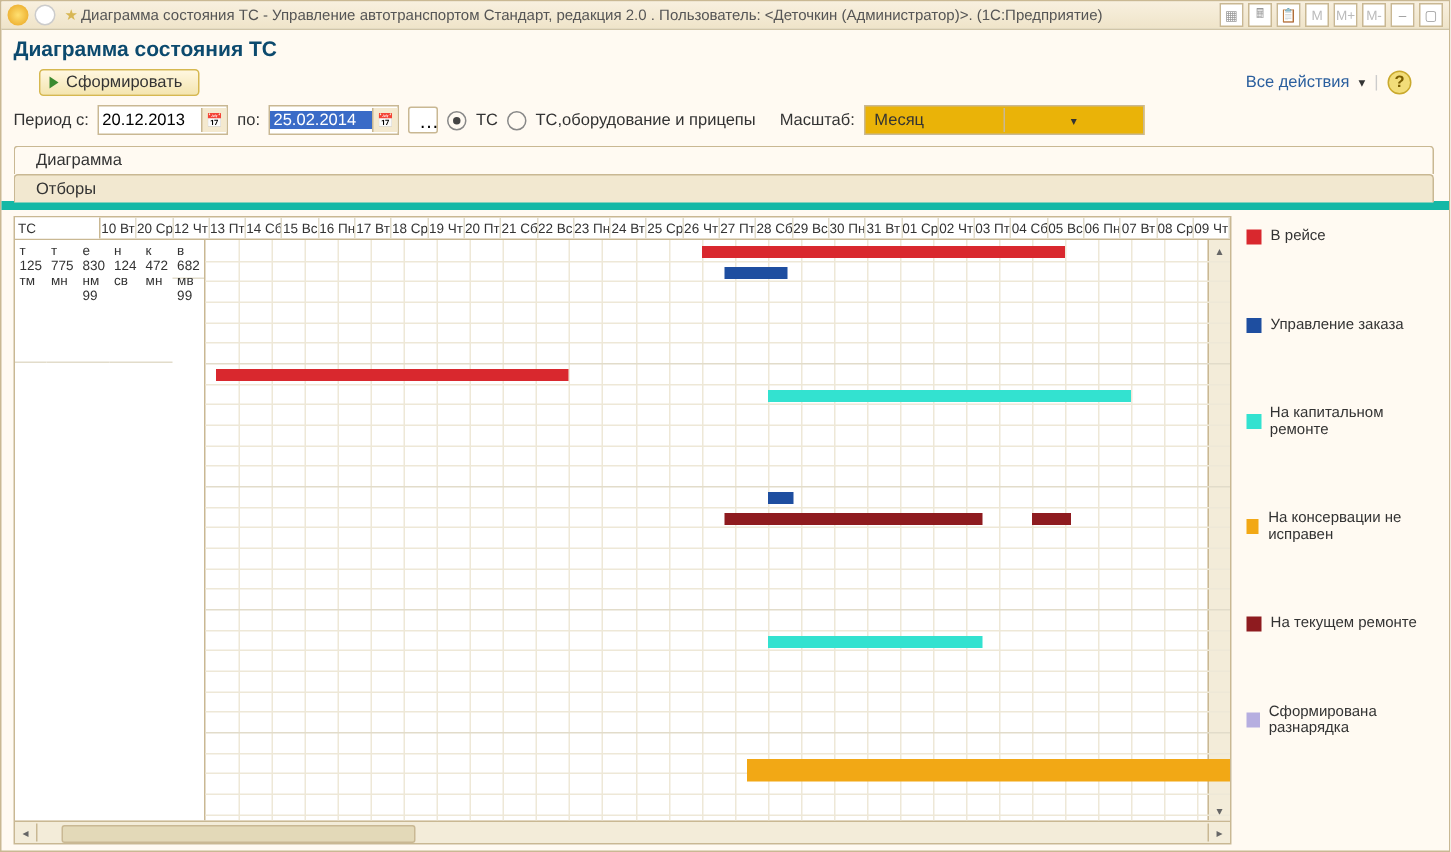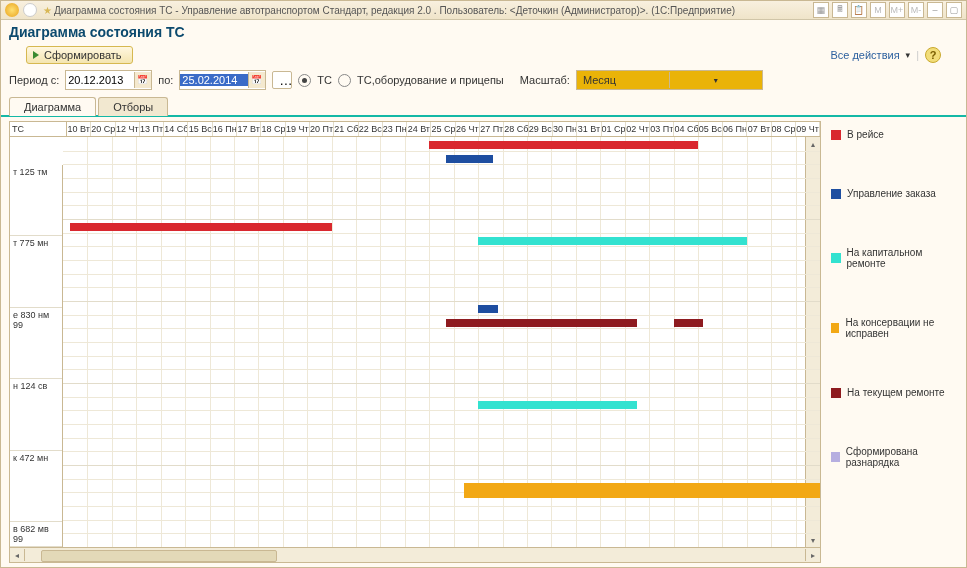--- a/index.html
+++ b/index.html
@@ -20,31 +20,31 @@
 .date-field{display:flex;align-items:center;border:1px solid #c9b893;background:#fff;height:18px;}
 .date-field input{border:none;width:64px;font-size:11px;padding:0 2px;outline:none;}
 .date-field .cal{width:16px;height:16px;background:#f4e9cf;border-left:1px solid #c9b893;display:flex;align-items:center;justify-content:center;font-size:9px;}
 .date-sel{background:#3a6bc7;color:#fff;}
 .small-btn{width:20px;height:18px;border:1px solid #c9b893;background:#fff;border-radius:2px;}
 .radio{width:11px;height:11px;border:1px solid #888;border-radius:50%;display:inline-flex;align-items:center;justify-content:center;}
 .radio.checked::after{content:"";width:5px;height:5px;background:#444;border-radius:50%;}
 .select{display:flex;align-items:center;border:1px solid #c9b893;background:#eab308;height:18px;}
 .select span{padding:0 6px;min-width:80px;}
 .select .arr{width:16px;height:16px;border-left:1px solid #c9b893;display:flex;align-items:center;justify-content:center;font-size:8px;}
-.tabs{display:flex;padding:0 8px;border-bottom:2px solid #14b8a6;}
+.tabs{display:flex;padding:0 8px;border-bottom:6px solid #14b8a6;flex-direction:column;}
 .tab{padding:3px 14px;border:1px solid #c9b893;border-bottom:none;background:#f2e8d0;margin-right:2px;border-radius:3px 3px 0 0;position:relative;top:1px;cursor:pointer;}
 .tab.active{background:#fffaf2;}
 .chart-wrap{flex:1;display:flex;padding:4px 8px 4px 8px;min-height:0;}
 .chart-area{display:flex;flex-direction:column;flex:0 0 790px;border:1px solid #c9b893;background:#fff;min-height:0;}
 .chart-head{display:flex;border-bottom:1px solid #c9b893;font-size:9px;}
 .rowlabel-head{flex:0 0 52px;border-right:1px solid #c9b893;padding:2px;background:#fff;}
 .timeline-head{flex:1;display:flex;}
 .th-cell{flex:1;border-right:1px solid #e2dcca;text-align:center;padding:2px 0;white-space:nowrap;overflow:hidden;}
 .chart-body{flex:1;display:flex;overflow:hidden;position:relative;}
-.row-labels{flex:0 0 52px;border-right:1px solid #c9b893;display:flex;flex-direction:column;font-size:9px;margin-top:28px;}
+.row-labels{flex:0 0 52px;border-right:1px solid #c9b893;display:flex;font-size:9px;}
 .row-label{border-bottom:1px solid #e2dcca;padding:2px 3px;box-sizing:border-box;display:flex;align-items:flex-start;}
 .grid{flex:1;position:relative;}
 .vline{position:absolute;top:0;bottom:0;border-right:1px solid #eee8d7;}
 .hline{position:absolute;left:0;right:0;border-bottom:1px solid #eee8d7;}
 .bar{position:absolute;height:8px;border-radius:0;}
 .legend{flex:1;padding:8px 0 0 10px;display:flex;flex-direction:column;justify-content:flex-start;gap:48px;font-size:10px;}
 .legend-item{display:flex;align-items:center;gap:6px;}
 .swatch{width:10px;height:10px;}
 .scroll-h{height:14px;border-top:1px solid #c9b893;display:flex;align-items:center;background:#f3ecd9;}
 .scroll-h .sa{width:14px;height:12px;display:flex;align-items:center;justify-content:center;font-size:8px;color:#666;border-right:1px solid #c9b893;}

